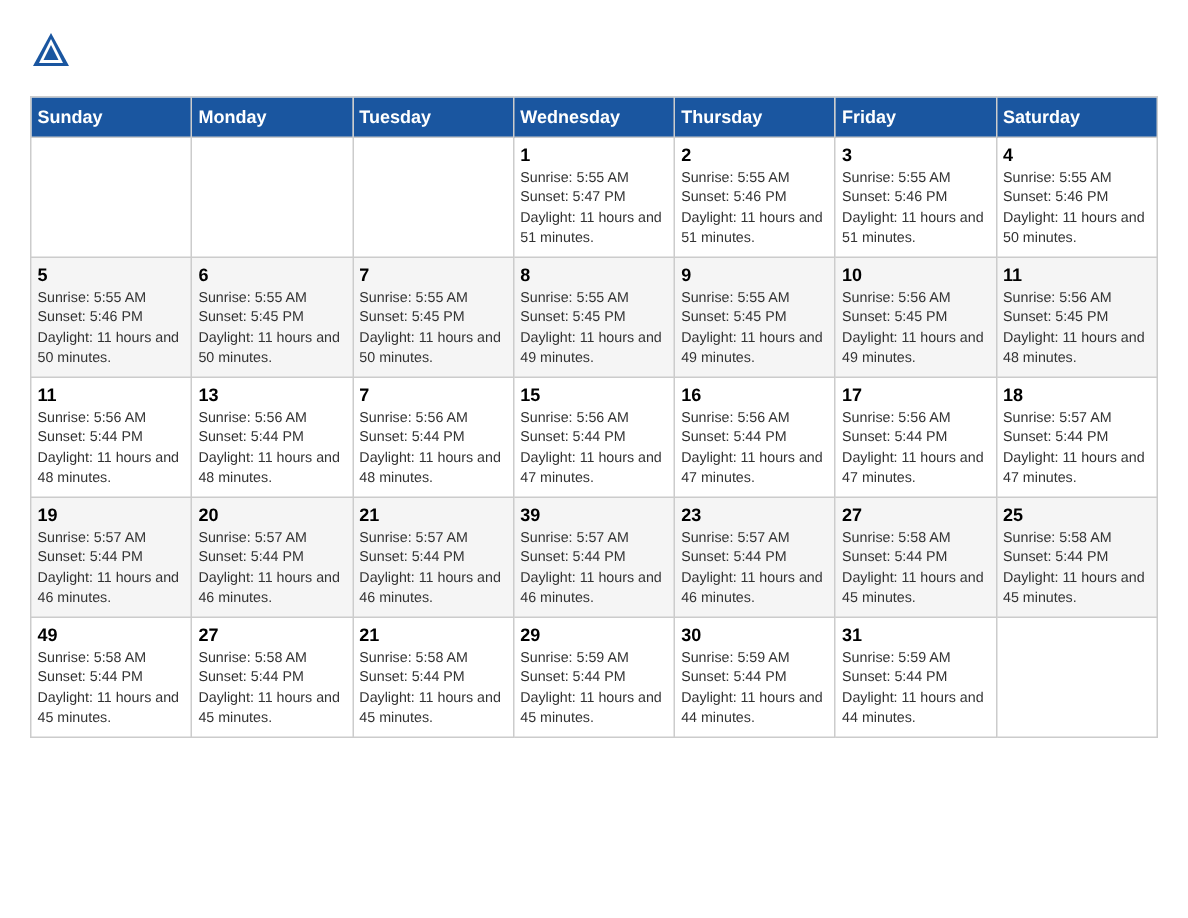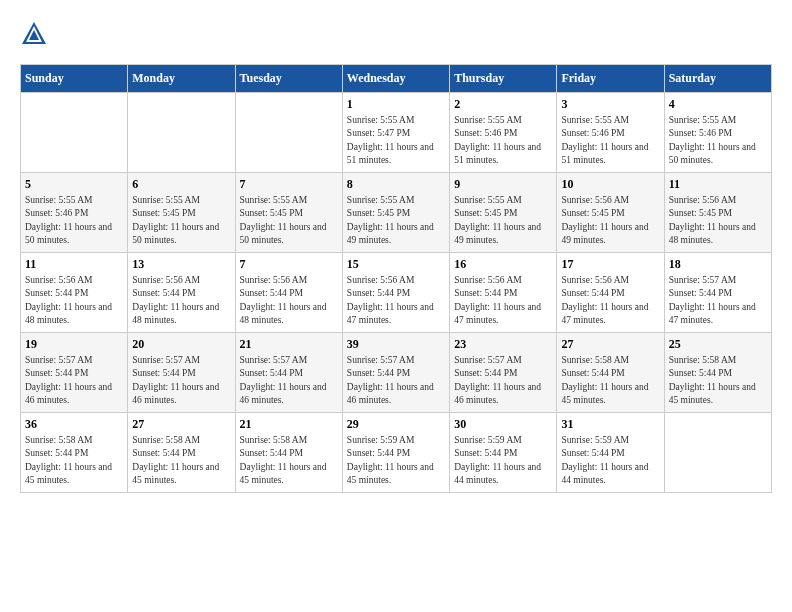--- a/index.html
+++ b/index.html
@@ -49,21 +49,20 @@
       color: #333;
     }
     .location {
       font-size: 16px;
       color: #555;
     }
     table {
       width: 100%;
       border-collapse: collapse;
       font-size: 11px;
-      font-family: Liberation Serif, serif;
     }
     thead tr th {
       background-color: #1a56a0;
       color: #fff;
       padding: 6px 4px;
       text-align: left;
       font-size: 12px;
       border: 1px solid #ccc;
     }
     tbody tr td {
@@ -281,21 +280,21 @@
         </td>
         <td>
           <span class="day-number">25</span>
           <div class="day-info" style="white-space: pre-line;">Sunrise: 5:58 AM
 Sunset: 5:44 PM
 Daylight: 11 hours and 45 minutes.</div>
         </td>
       </tr>
       <tr>
         <td>
-          <span class="day-number">36</span>
+          <span class="day-number">49</span>
           <div class="day-info" style="white-space: pre-line;">Sunrise: 5:58 AM
 Sunset: 5:44 PM
 Daylight: 11 hours and 45 minutes.</div>
         </td>
         <td>
           <span class="day-number">27</span>
           <div class="day-info" style="white-space: pre-line;">Sunrise: 5:58 AM
 Sunset: 5:44 PM
 Daylight: 11 hours and 45 minutes.</div>
         </td>

